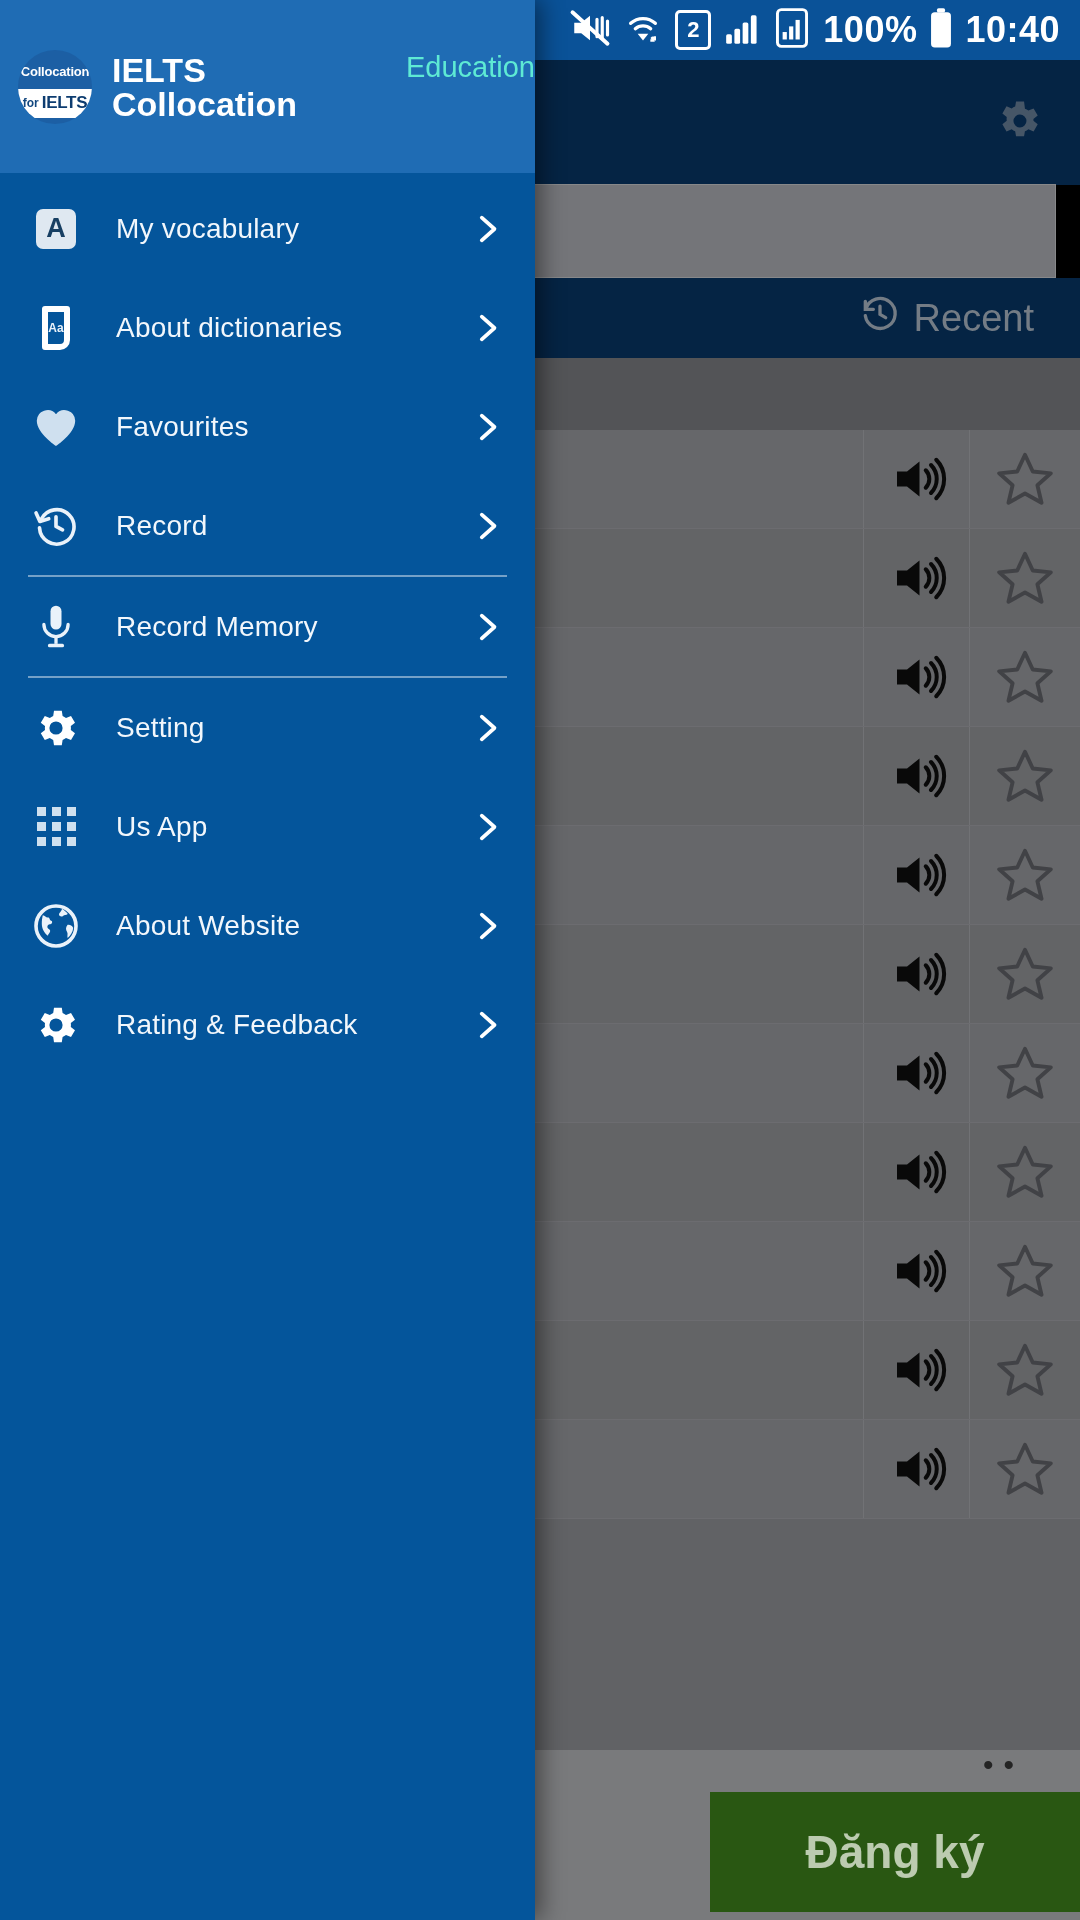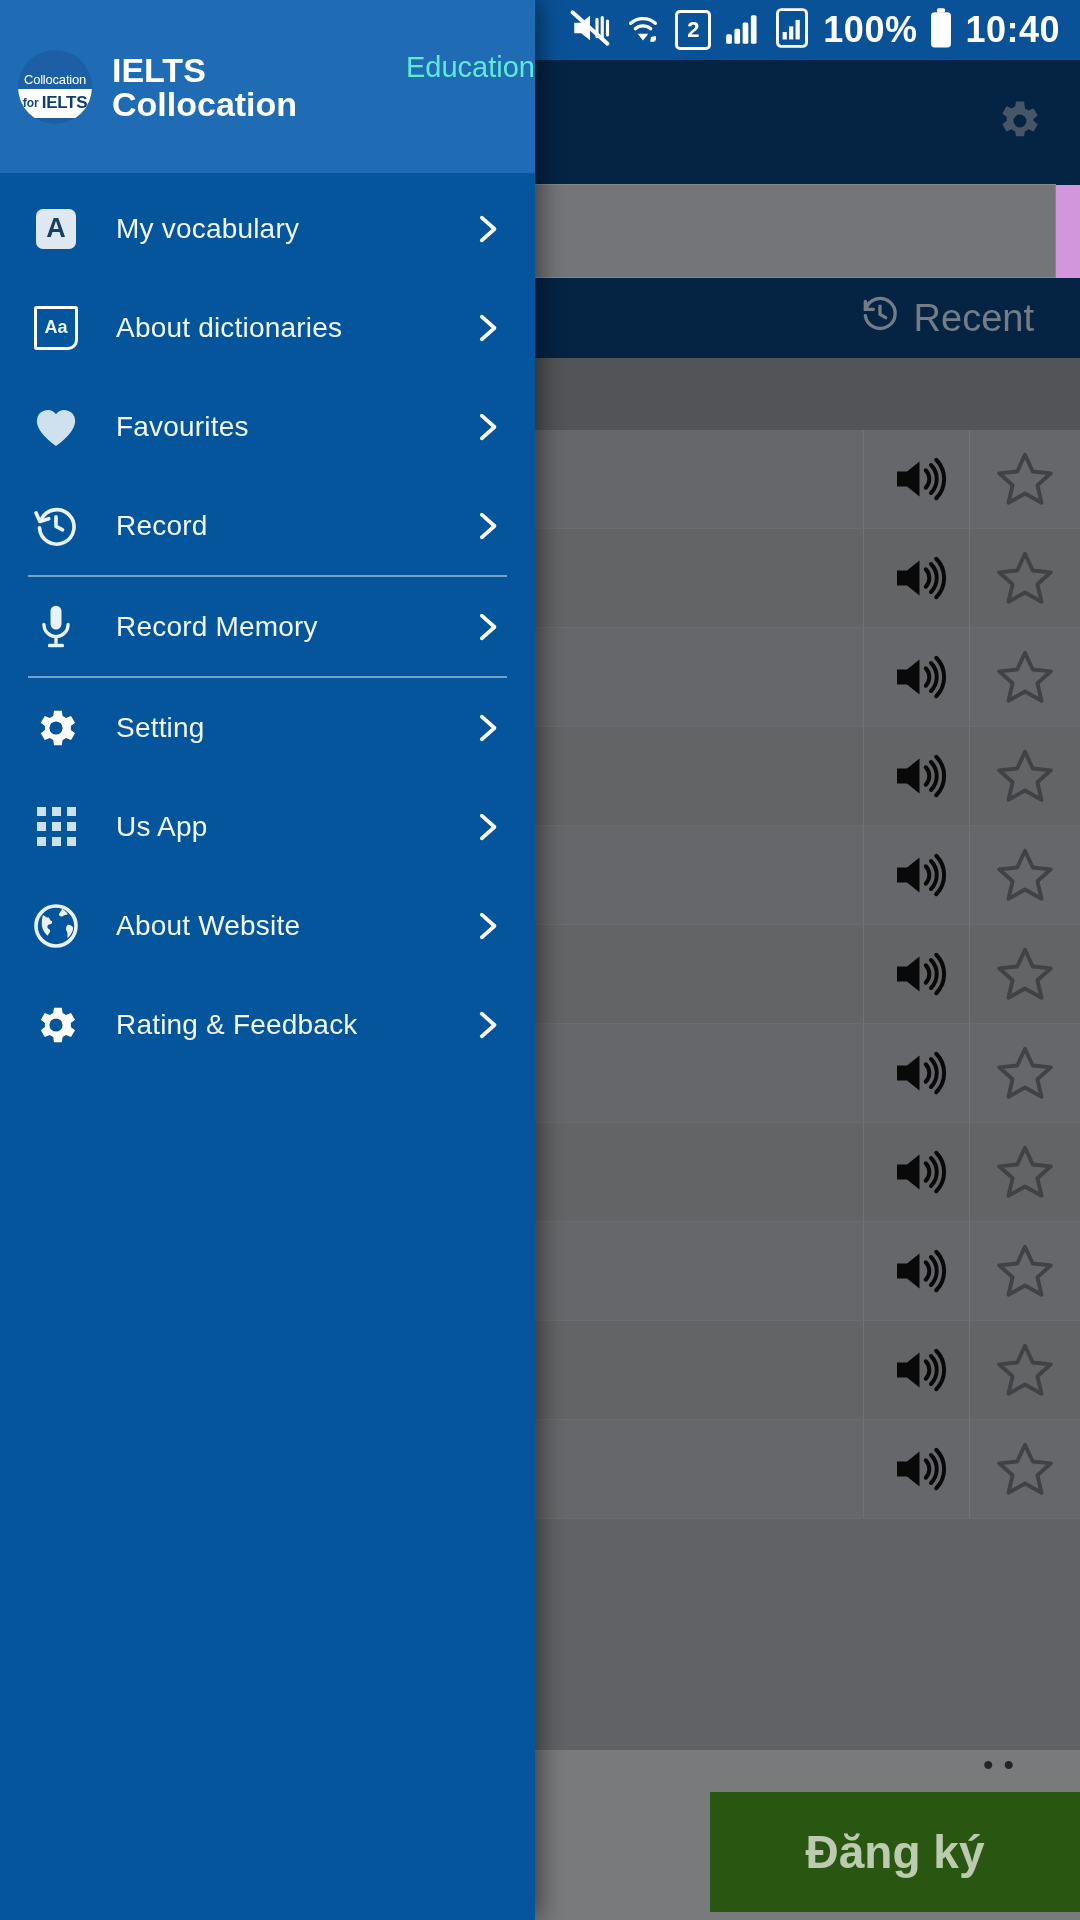--- a/index.html
+++ b/index.html
@@ -4,21 +4,21 @@
 <style>
   html,body{margin:0;padding:0;}
   body{
     width:1080px;height:1920px;overflow:hidden;
     font-family:"Liberation Sans", sans-serif;
     background:#05376b;
   }
   #root{position:relative;width:1080px;height:1920px;overflow:hidden;}
 
   
-  .app-bg{position:absolute;inset:0;background:#f0abfc;border-radius:32px;}
+  .app-bg{position:absolute;inset:0;background:#000000;border-radius:32px;}
   .app-header{
     position:absolute;left:0;top:60px;width:1080px;height:125px;
     background:#06294e;display:flex;align-items:center;
   }
   .app-title{
     color:#8e9297;font-size:45px;font-weight:700;margin-left:150px;
     letter-spacing:0.5px;
   }
   .app-gear{margin-left:auto;margin-right:36px;opacity:.55;}
   .search-box{
@@ -90,22 +90,22 @@
   }
   .drawer-header{
     width:535px;height:173px;background:#1f6cb4;
     display:flex;align-items:center;padding-left:18px;box-sizing:border-box;
   }
   .logo{
     width:74px;height:74px;border-radius:50%;background:#1c5fa4;
     position:relative;overflow:hidden;flex:0 0 auto;
   }
   .logo .lg-top{
-    position:absolute;left:0;top:22px;width:74px;text-align:center;
-    color:#ffffff;font-size:13px;font-weight:400;letter-spacing:-.2px;
+    position:absolute;left:0;top:14px;width:74px;text-align:center;
+    color:#ffffff;font-size:13px;font-weight:700;letter-spacing:-.2px;
   }
   .logo .lg-band{
     position:absolute;left:-2px;bottom:6px;width:78px;height:29px;background:#ffffff;
     display:flex;align-items:center;justify-content:center;gap:3px;margin-top:44px;
   }
   .logo .lg-for{color:#12477f;font-size:12px;font-weight:700;}
   .logo .lg-ielts{color:#0d3c70;font-size:17px;font-weight:800;letter-spacing:-.3px;}
   .dh-text{margin-left:20px;display:flex;flex-direction:row;gap:12px;}
   .dh-title{color:#ffffff;font-size:34px;font-weight:700;line-height:1;}
   .dh-sub{color:#5eead4;font-size:29px;line-height:1;}
@@ -127,23 +127,23 @@
   }
   .divider{
     height:2px;background:rgba(255,255,255,.45);margin:0 28px;
   }
   .box-a{
     width:40px;height:40px;border-radius:7px;background:#dfe8f1;
     display:flex;align-items:center;justify-content:center;
     color:#173f63;font-size:27px;font-weight:700;line-height:1;
   }
   .book-aa{
-    width:44px;height:44px;border:3px solid #ffffff;border-radius:3px 3px 10px 3px;
+    width:28px;height:44px;border:6px solid #ffffff;border-radius:3px 3px 10px 3px;
     display:flex;align-items:center;justify-content:center;
-    color:#eaf2fa;font-size:18px;font-weight:700;box-sizing:border-box;
+    color:#eaf2fa;font-size:12px;font-weight:700;box-sizing:border-box;
   }
   .dotgrid{display:grid;grid-template-columns:repeat(3,9px);grid-gap:6px;}
   .dotgrid i{display:block;width:9px;height:9px;background:#cfe0ef;}
 </style>
 </head>
 <body>
 
 <div id="root">
 
   <div class="app-bg">

